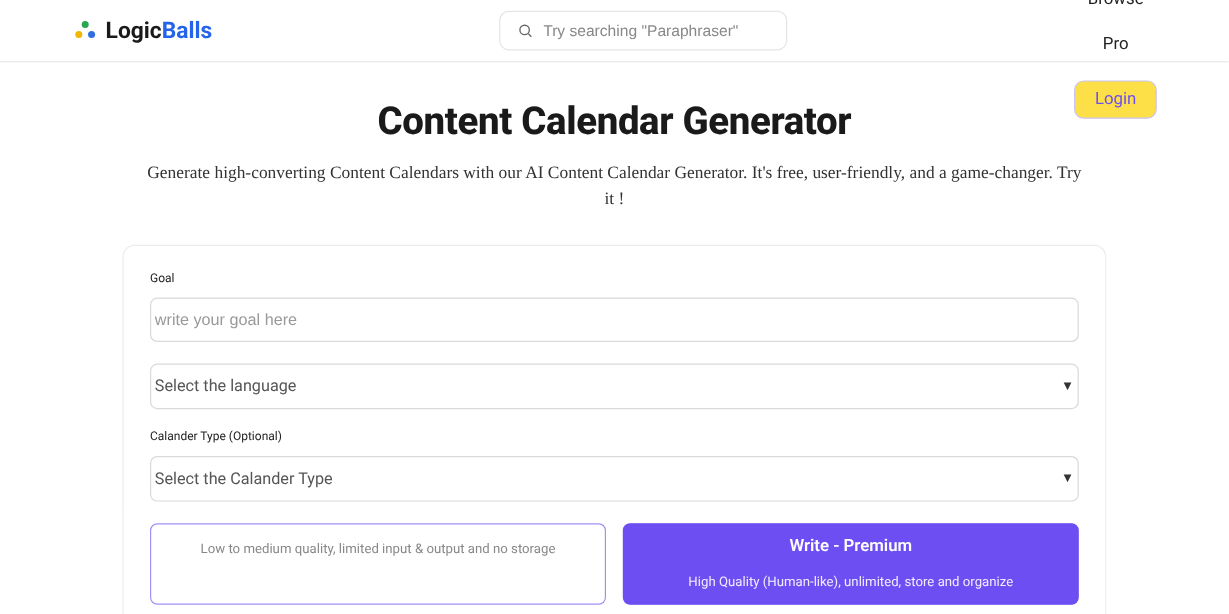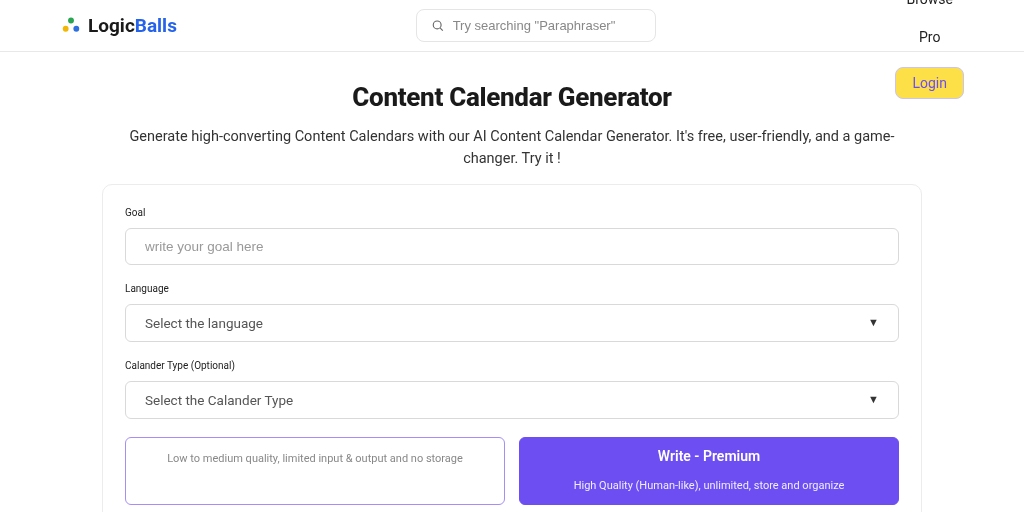--- a/index.html
+++ b/index.html
@@ -9,25 +9,25 @@
   .logo .balls { color: #2563eb; }
   .logo-icon { width: 22px; height: 22px; }
   .search-wrap { flex: 0 0 auto; margin-left: auto; margin-right: auto; position: relative; }
   .search-box { display: flex; align-items: center; gap: 8px; border: 1px solid #e5e5e5; border-radius: 8px; padding: 8px 14px; width: 240px; background: #fff; }
   .search-box input { border: none; outline: none; font-size: 13px; width: 100%; color: #555; }
   .search-box input::placeholder { color: #888; }
   .nav { display: flex; align-items: center; gap: 22px; font-size: 14px; color: #333; flex-direction: column; }
   .nav-link { cursor: pointer; color: #222; }
   .login-btn { border: 1px solid #c9c4f5; color: #6d4ef2; padding: 7px 16px; border-radius: 8px; font-size: 14px; cursor: pointer; background: #fde047; }
   .container { max-width: 860px; margin: 30px auto 0; padding: 0 20px; }
-  .title { font-size: 26px; font-weight: 800; text-align: center; margin-bottom: 14px; letter-spacing: -0.3px; }
-  .subtitle { text-align: center; color: #333; font-size: 14.5px; line-height: 1.5; margin-bottom: 14px; padding: 0 20px; }
+  .title { font-size: 32px; font-weight: 800; text-align: center; margin-bottom: 14px; letter-spacing: -0.3px; }
+  .subtitle { text-align: center; color: #333; font-size: 14.5px; line-height: 1.5; margin-bottom: 26px; padding: 0 20px; font-family: Liberation Serif, serif; }
   .card { border: 1px solid #ececec; border-radius: 10px; padding: 22px; }
   .field-label { font-size: 10px; color: #222; margin-bottom: 10px; display: block; }
-  .input, .select { width: 100%; border: 1px solid #d9d9d9; border-radius: 6px; padding: 10px 19px; font-size: 13.5px; color: #333; background: #fff; margin-bottom: 18px; display: flex; align-items: center; justify-content: space-between; }
+  .input, .select { width: 100%; border: 1px solid #d9d9d9; border-radius: 6px; padding: 10px 3px; font-size: 13.5px; color: #333; background: #fff; margin-bottom: 18px; display: flex; align-items: center; justify-content: space-between; }
   .input input { border: none; outline: none; width: 100%; font-size: 13.5px; }
   .input input::placeholder { color: #999; }
   .select-text { color: #555; }
   .caret { font-size: 11px; color: #333; }
   .btn-row { display: flex; gap: 14px; margin-top: 4px; }
   .btn { flex: 1; border-radius: 6px; padding: 10px 8px 12px; text-align: center; cursor: pointer; }
   .btn-free { border: 1px solid #a58ff5; background: #fff; }
   .btn-free .btn-title { color: #6d4ef2; font-weight: 600; font-size: 14px; }
   .btn-free .btn-sub { color: #888; font-size: 11px; margin-top: 4px; }
   .btn-premium { background: #6d4ef2; border: 1px solid #6d4ef2; }
@@ -68,21 +68,20 @@
 <div class="container">
   <h1 class="title">Content Calendar Generator</h1>
   <p class="subtitle">Generate high-converting Content Calendars with our AI Content Calendar Generator. It's free, user-friendly, and a game-changer. Try it !</p>
 
   <div class="card">
     <label class="field-label">Goal</label>
     <div class="input">
       <input type="text" placeholder="write your goal here" style="">
     </div>
 
-    <label class="field-label">Language</label>
     <div class="select">
       <span class="select-text">Select the language</span>
       <span class="caret">▼</span>
     </div>
 
     <label class="field-label">Calander Type (Optional)</label>
     <div class="select">
       <span class="select-text">Select the Calander Type</span>
       <span class="caret">▼</span>
     </div>

